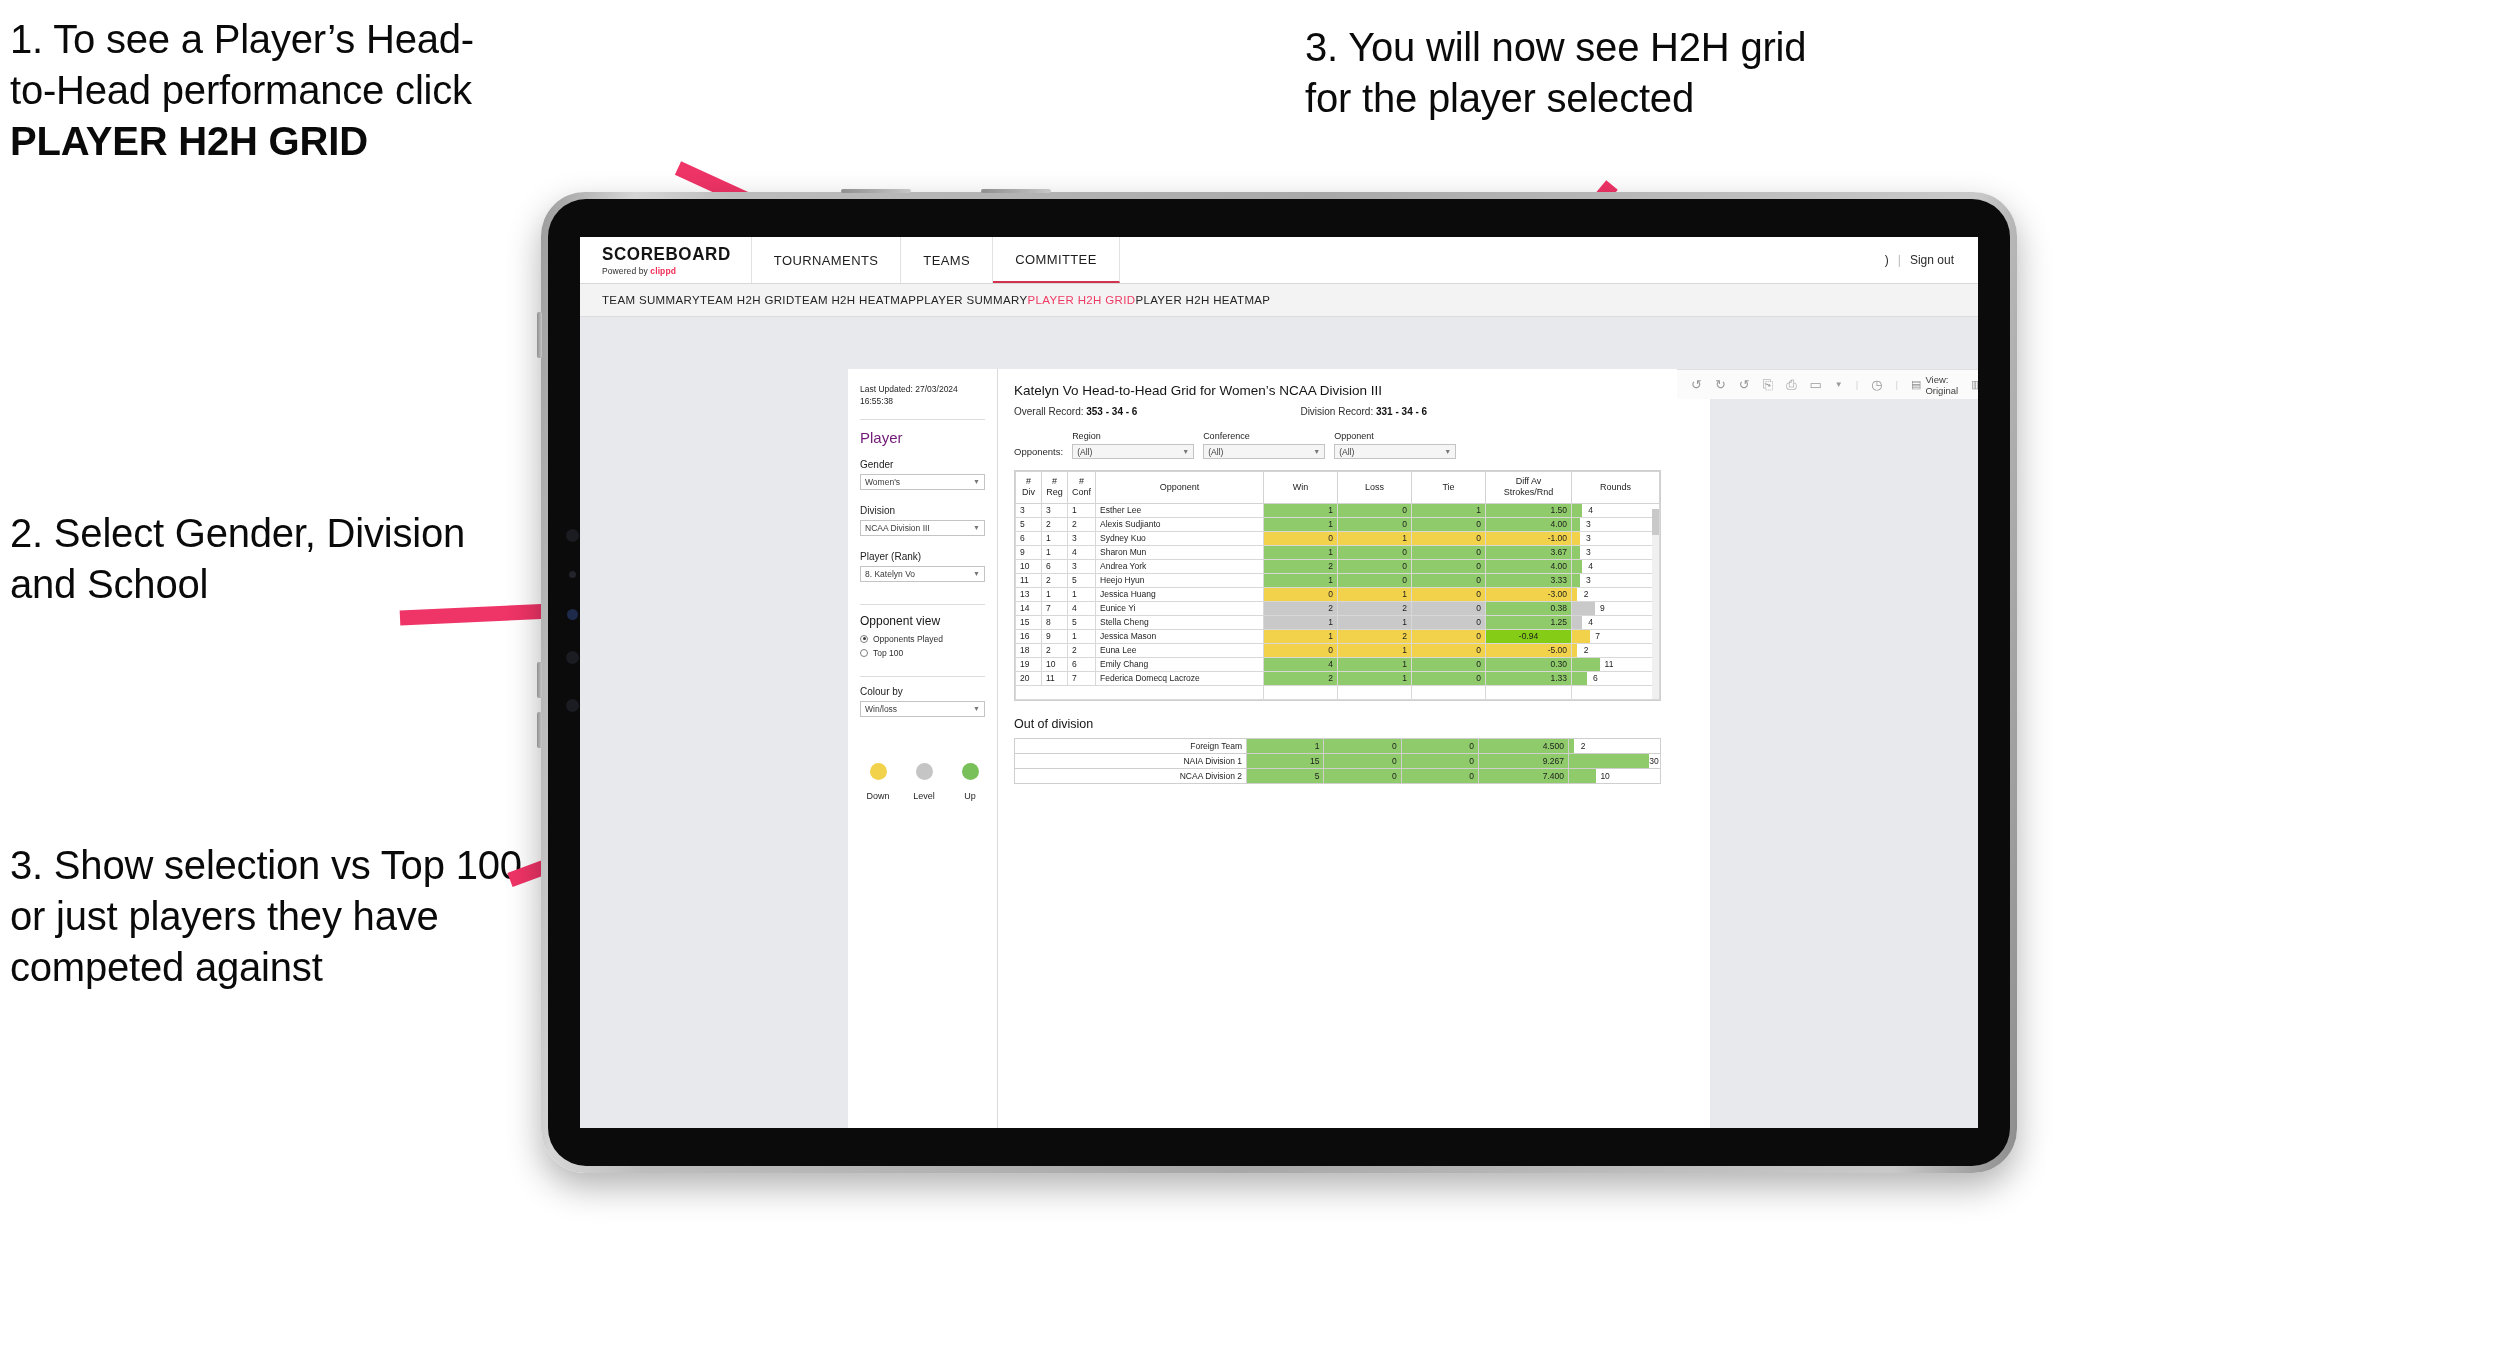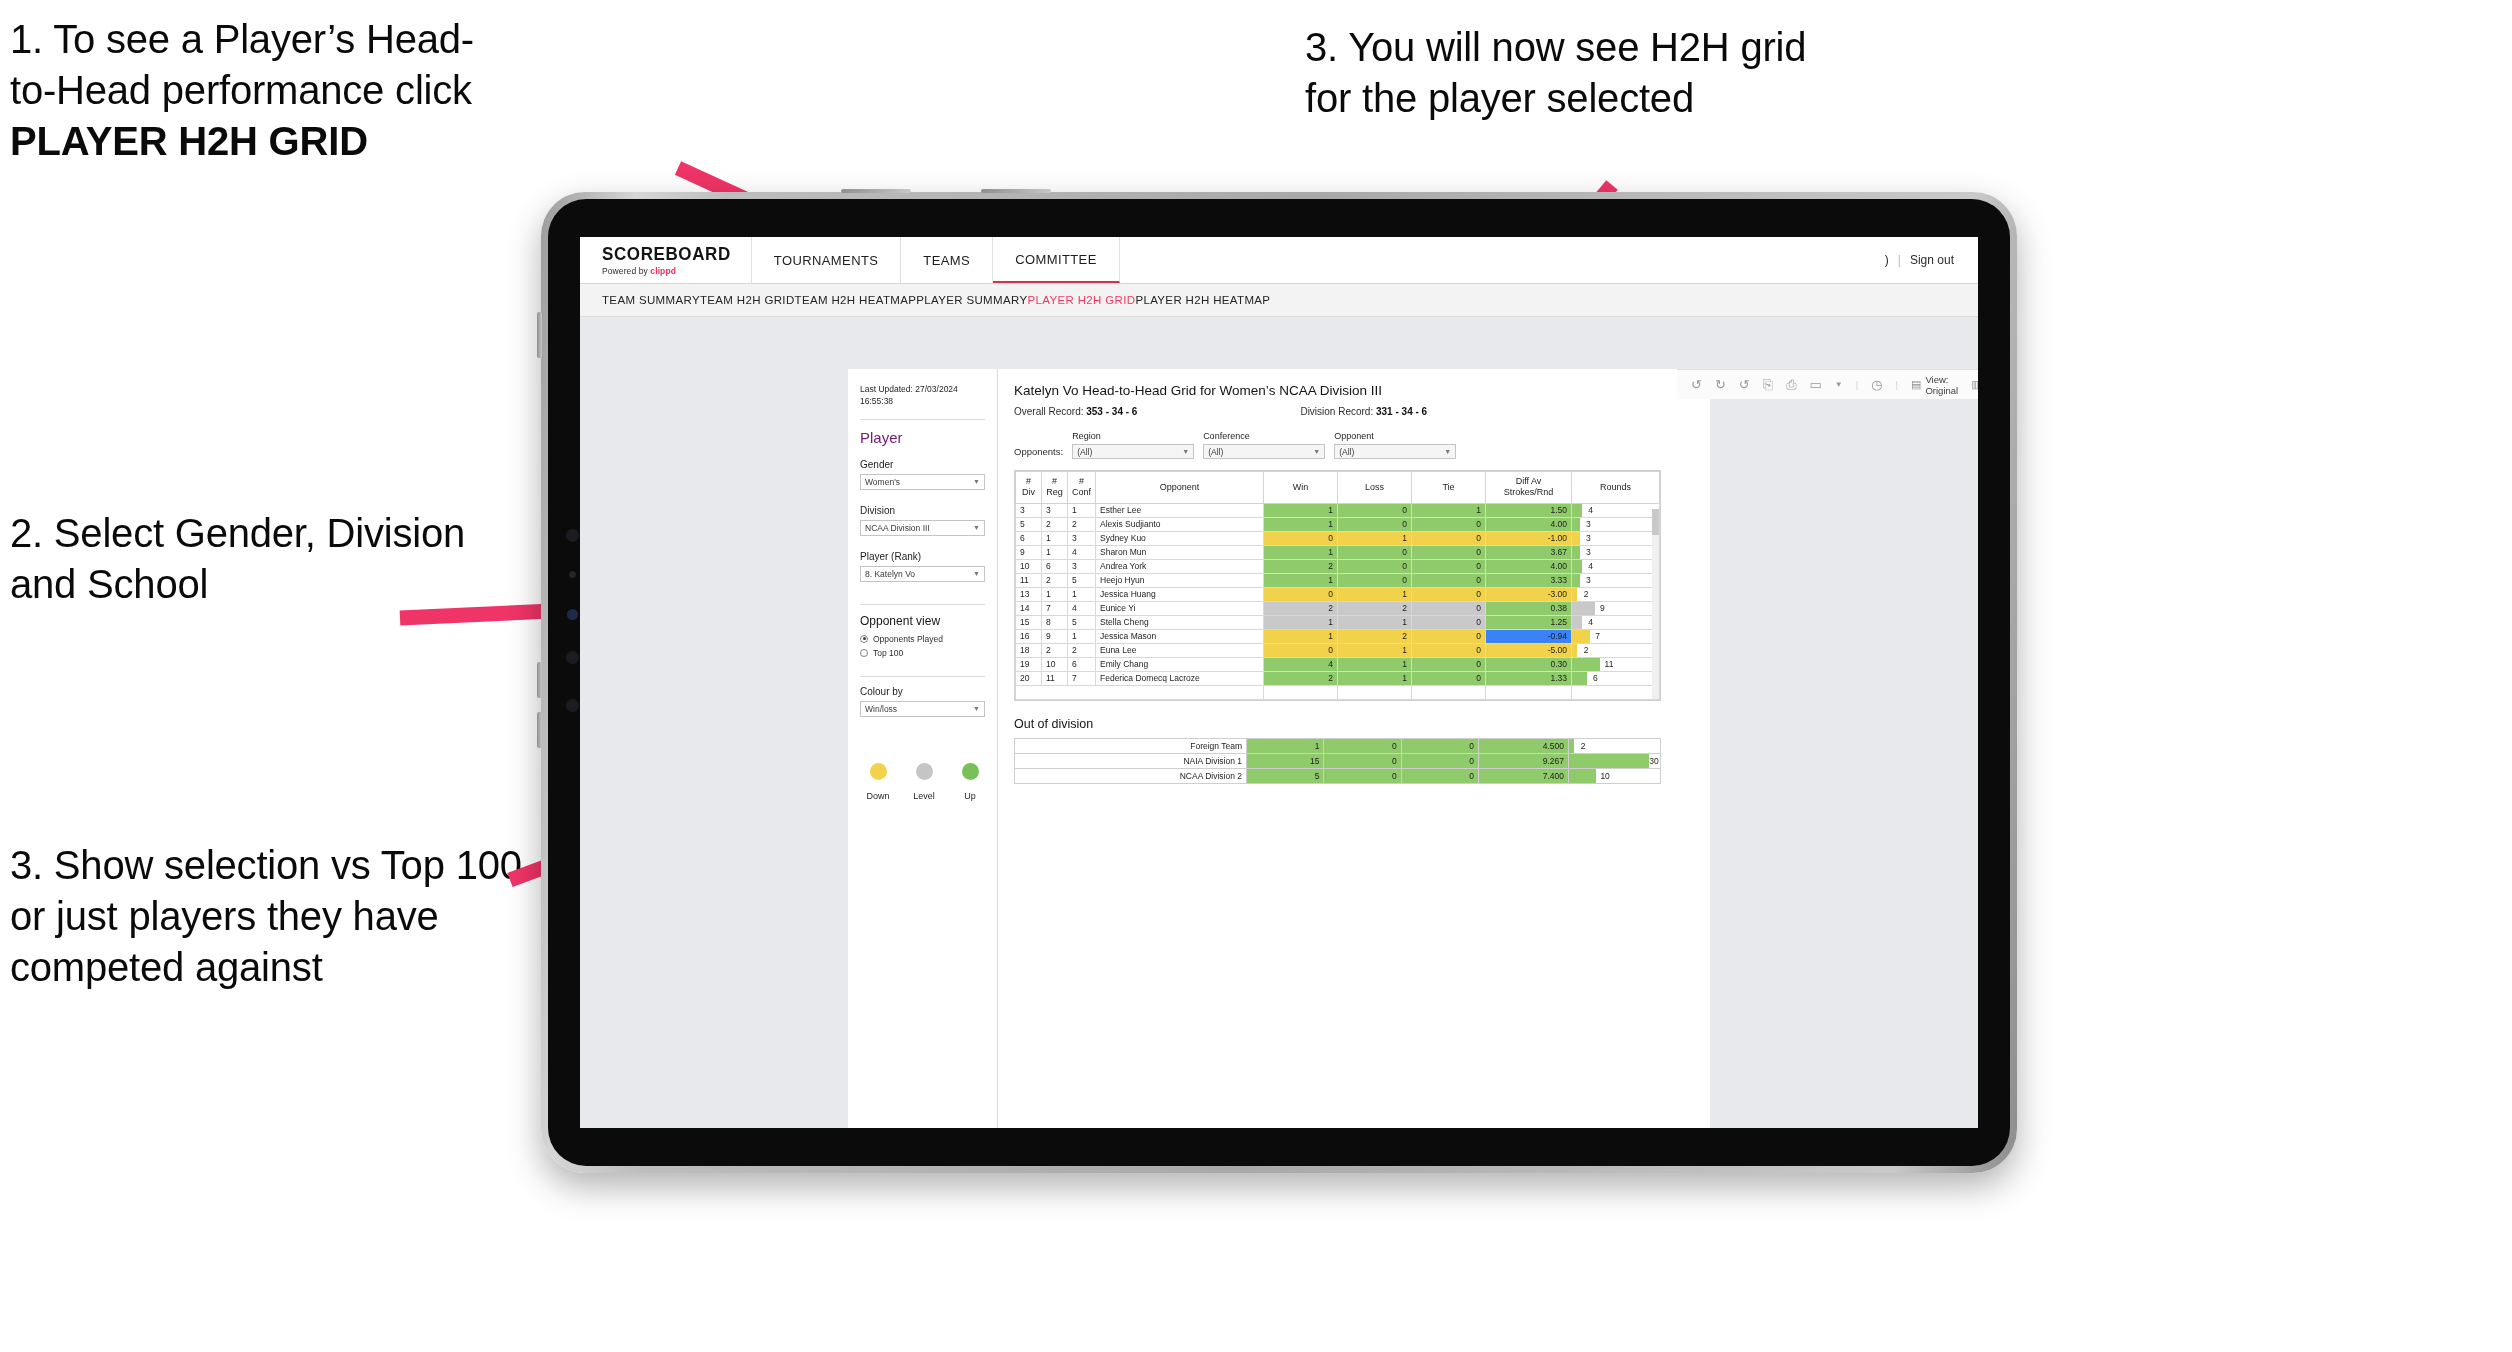--- a/index.html
+++ b/index.html
@@ -586,21 +586,21 @@
                         <td class="bar"><div class="bar-fill" style="width: 11.7647%; background: rgb(201, 201, 201);"></div><span class="bar-val" style="margin-left: 11.7647%;">4</span></td>
                       </tr>
                       <tr>
                         <td class="idx">16</td>
                         <td class="idx">9</td>
                         <td class="idx">1</td>
                         <td class="name">Jessica Mason</td>
                         <td class="num" style="background: rgb(242, 210, 75);">1</td>
                         <td class="num" style="background: rgb(242, 210, 75);">2</td>
                         <td class="num" style="background: rgb(242, 210, 75);">0</td>
-                        <td class="num" style="background: #3b82f6;">-0.94</td>
+                        <td class="num" style="background: #84cc16; text-align: center;">-0.94</td>
                         <td class="bar"><div class="bar-fill" style="width: 20.5882%; background: rgb(242, 210, 75);"></div><span class="bar-val" style="margin-left: 20.5882%;">7</span></td>
                       </tr>
                       <tr>
                         <td class="idx">18</td>
                         <td class="idx">2</td>
                         <td class="idx">2</td>
                         <td class="name">Euna Lee</td>
                         <td class="num" style="background: rgb(242, 210, 75);">0</td>
                         <td class="num" style="background: rgb(242, 210, 75);">1</td>
                         <td class="num" style="background: rgb(242, 210, 75);">0</td>

